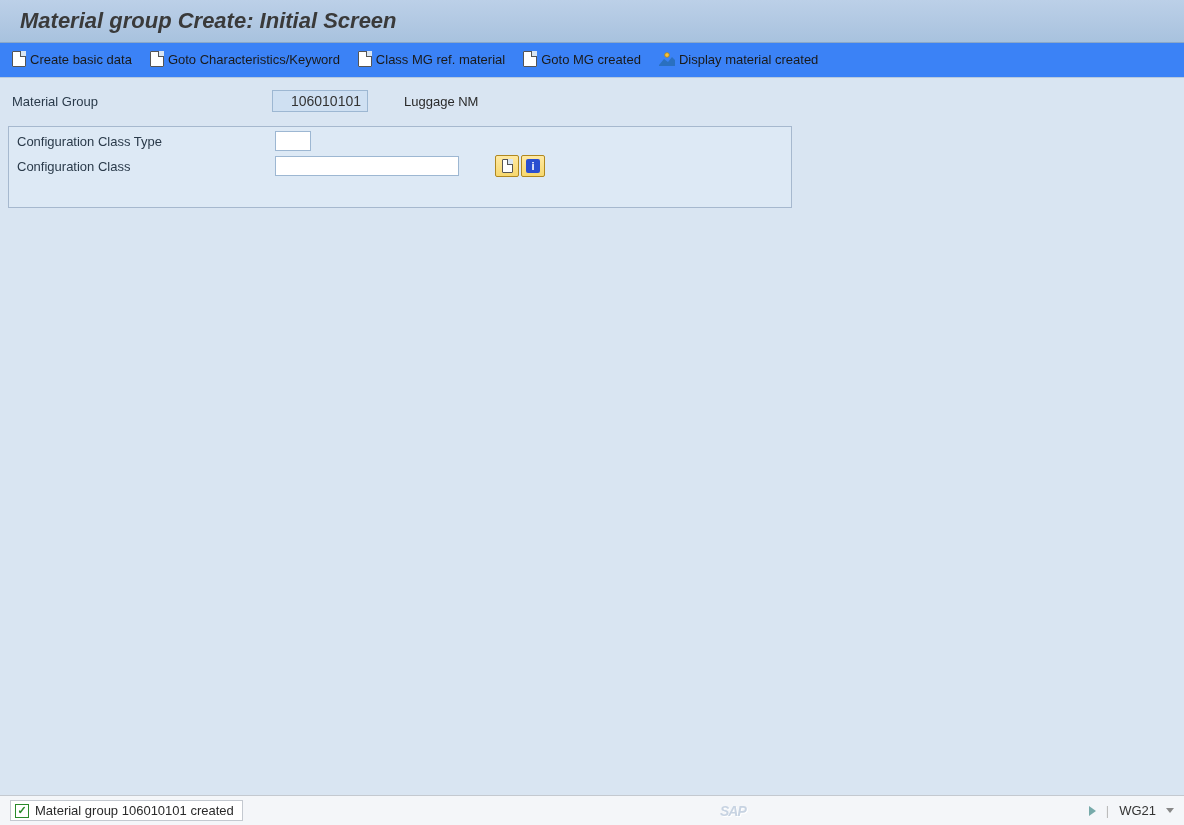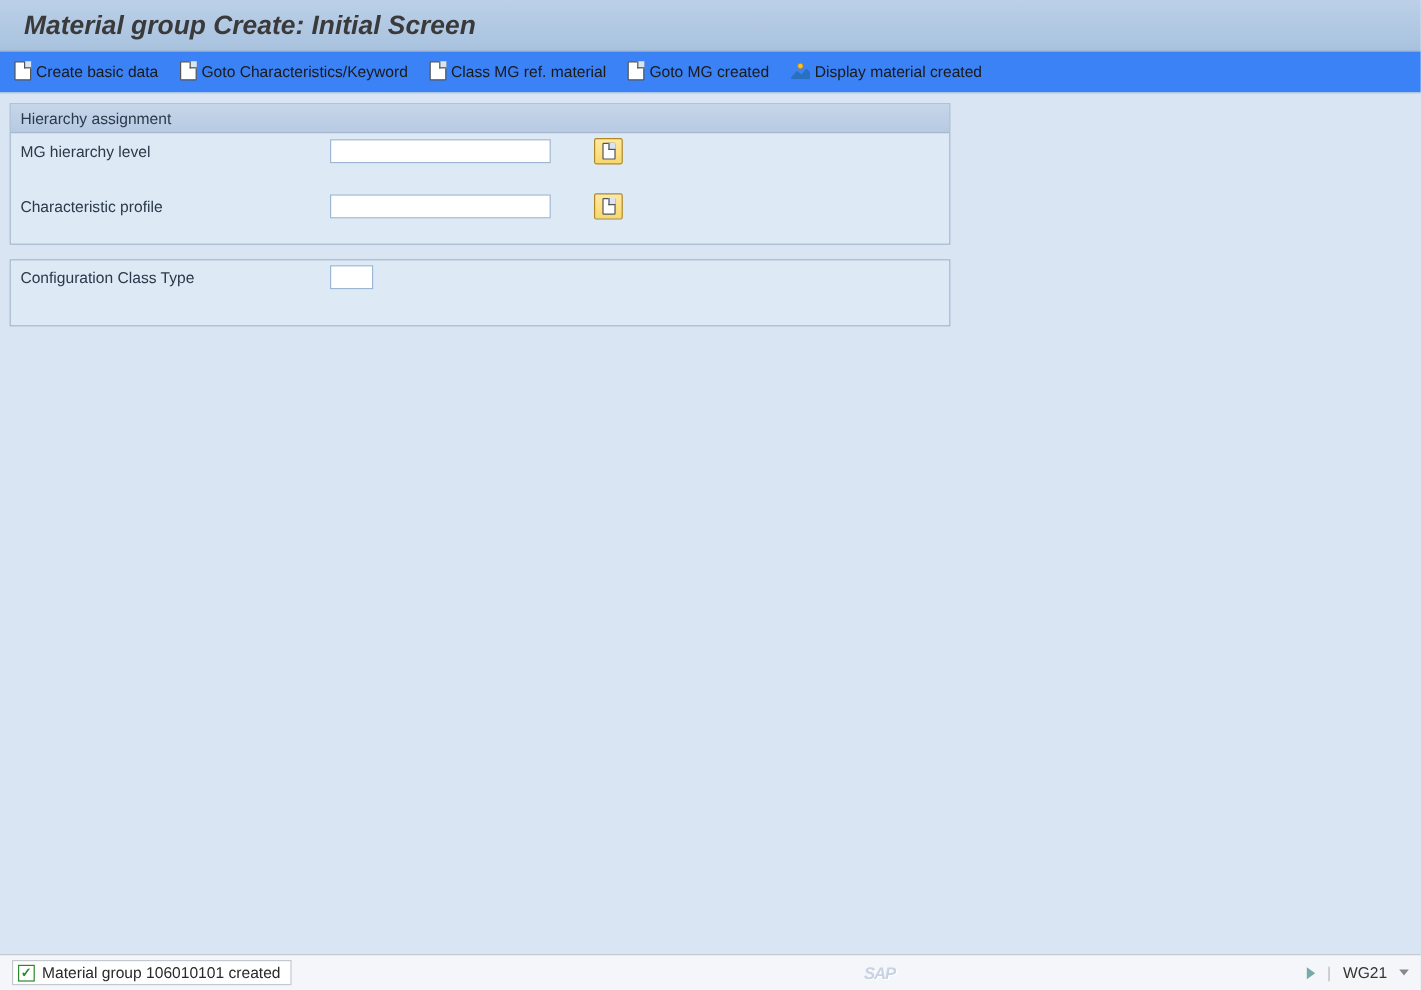--- a/index.html
+++ b/index.html
@@ -255,51 +255,44 @@
       </svg>
     </span>
     <span>Display material created</span>
   </span>
 </div>
 
 <div class="content-divider-top"></div>
 
 <div class="content">
 
+  <div class="field-row" style="margin-top:6px;">
+    <div class="field-label">Material Group</div>
+    <div class="val-box">106010101</div>
+    <div class="val-desc">Luggage NM</div>
+  </div>
+
 
   <div class="group-box">
-    <div class="group-header">Hierarchy assignment</div>
-    <div class="group-body">
+    <div class="group-body" style="padding-bottom:28px;">
       <div class="g-row">
-        <div class="g-label">MG hierarchy level</div>
+        <div class="g-label">Configuration Class Type</div>
+        <input class="g-input w36" value="" style="">
+      </div>
+      <div class="g-row">
+        <div class="g-label">Configuration Class</div>
         <input class="g-input w180" value="" style="">
         <div class="after-input">
           <span class="icon-btn">
             <span class="doc-icon"></span>
           </span>
-        </div>
-      </div>
-      <div class="gap-row"></div>
-      <div class="g-row">
-        <div class="g-label">Characteristic profile</div>
-        <input class="g-input w180" value="" style="">
-        <div class="after-input">
-          <span class="icon-btn">
-            <span class="doc-icon"></span>
+          <span class="info-icon">
+            <span class="info-glyph">i</span>
           </span>
         </div>
-      </div>
-    </div>
-  </div>
-
-  <div class="group-box">
-    <div class="group-body" style="padding-bottom:28px;">
-      <div class="g-row">
-        <div class="g-label">Configuration Class Type</div>
-        <input class="g-input w36" value="" style="">
       </div>
     </div>
   </div>
 
 </div>
 
 <div class="status-bar">
   <div class="status-left">
     <span class="status-check">✓</span>
     <span>Material group 106010101 created</span>

